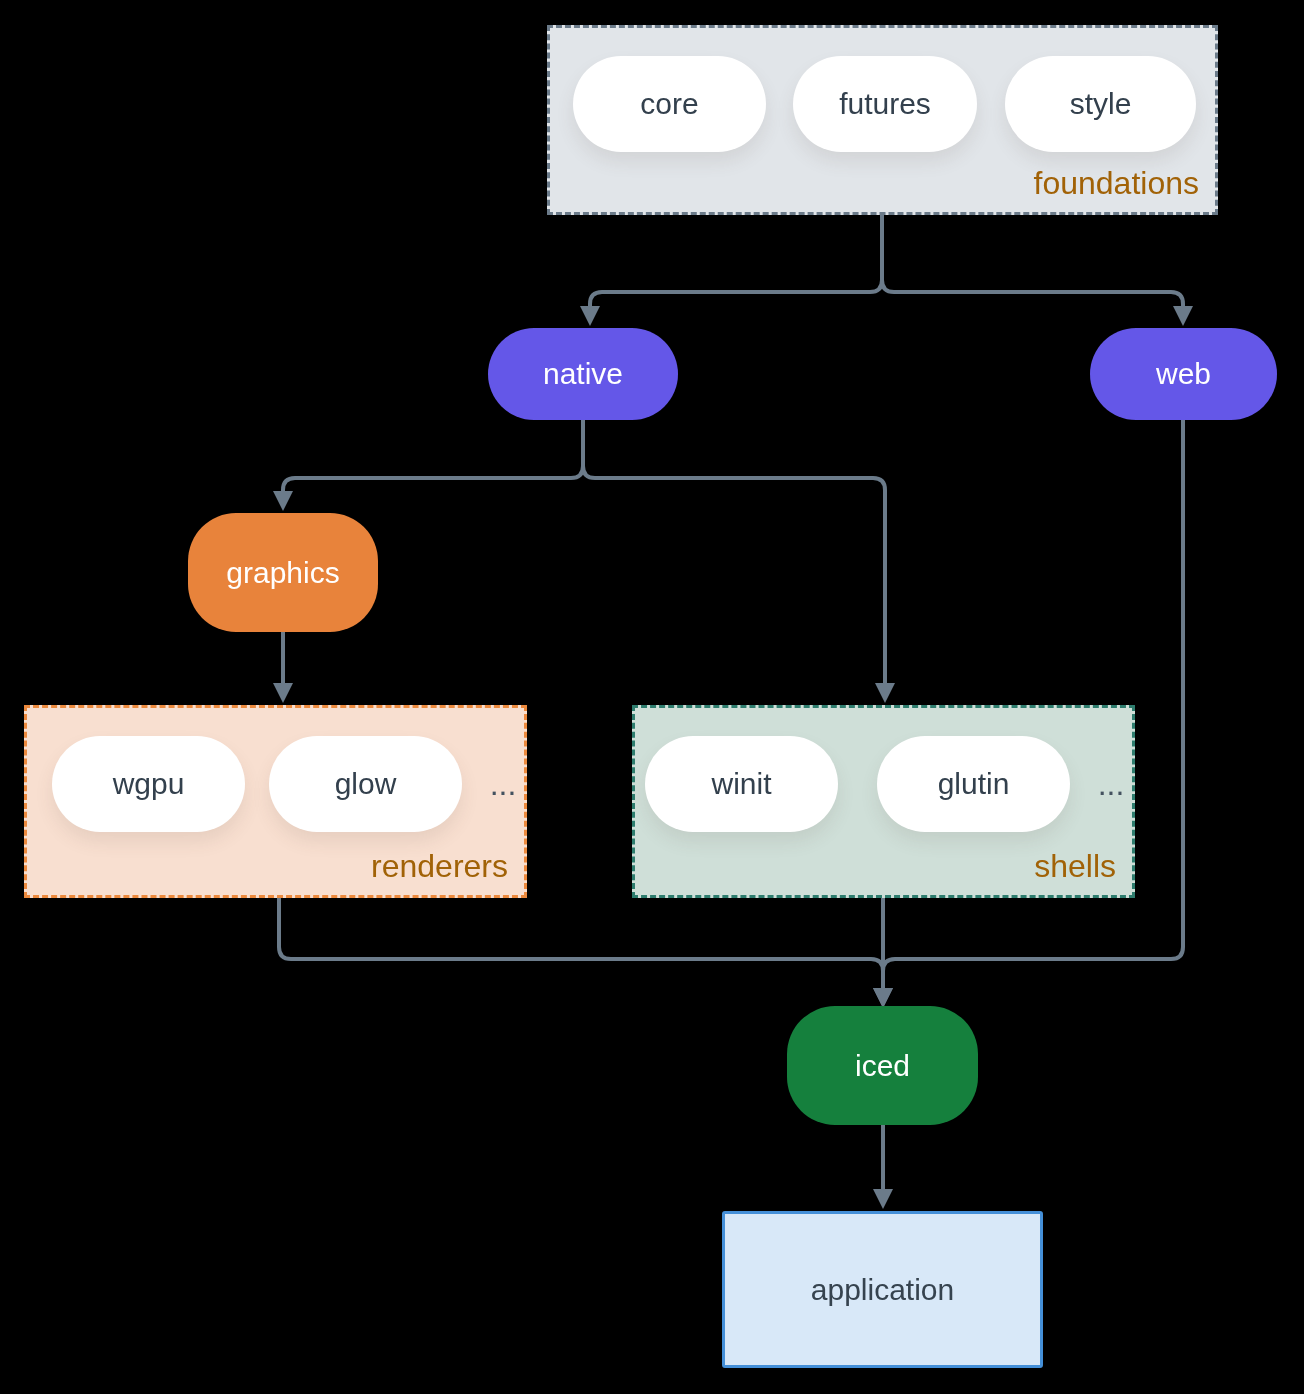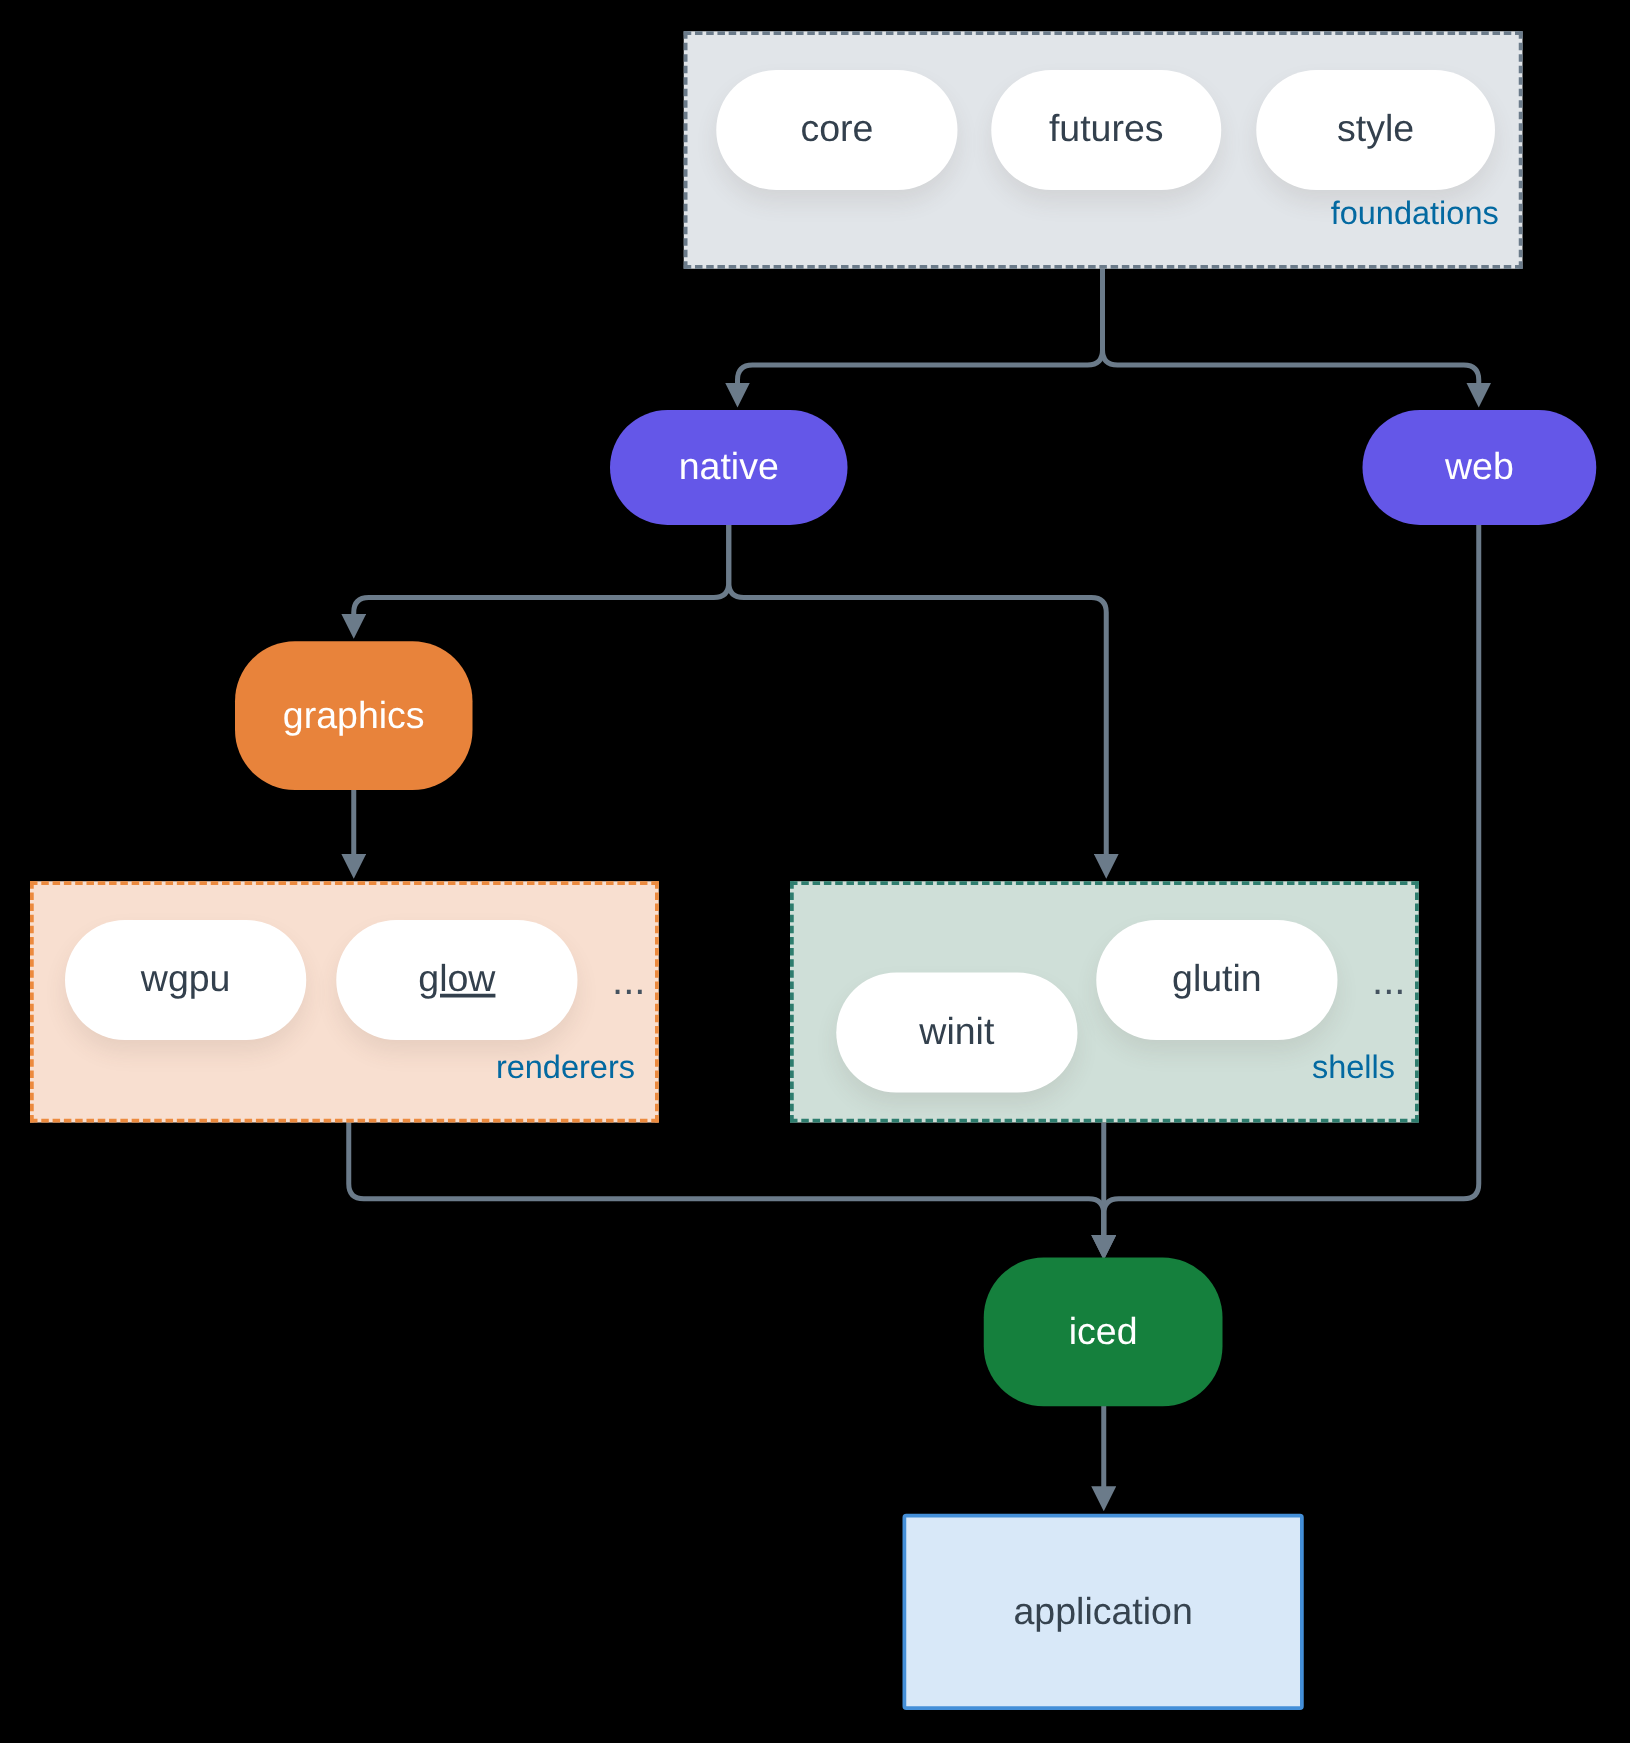--- a/index.html
+++ b/index.html
@@ -14,23 +14,23 @@
   #edges { position: absolute; left: 0; top: 0; width: 1304px; height: 1394px; }
 
   .group {
     position: absolute;
     box-sizing: border-box;
     border: 3px dashed #6b7b8a;
   }
   .group-label {
     position: absolute;
     right: 16px;
-    bottom: 26px;
-    font-size: 26px;
-    color: #0369a1;
+    bottom: 10px;
+    font-size: 32px;
+    color: #a16207;
   }
   .pill {
     position: absolute;
     top: 28px;
     height: 96px;
     border-radius: 48px;
     background: #fff;
     display: flex;
     align-items: center;
     justify-content: center;
@@ -64,22 +64,22 @@
   #pill-style    { left: 455px; width: 191px; }
 
   #node-native   { left: 488px;  top: 328px;  width: 190px; height: 92px; background: #6457e8; }
   #node-web      { left: 1090px; top: 328px;  width: 187px; height: 92px; background: #6457e8; }
   #node-graphics { left: 188px;  top: 513px;  width: 190px; height: 119px; background: #e8833b; }
   #node-iced     { left: 787px;  top: 1006px; width: 191px; height: 119px; background: #15803d; }
 
   #group-renderers { left: 24px;  top: 705px; width: 503px; height: 193px; background: #f8dfd0; border-color: #ec8a3e; }
   #group-shells    { left: 632px; top: 705px; width: 503px; height: 193px; background: #cfdfd8; border-color: #2e7d6e; }
   #pill-wgpu   { left: 25px;  width: 193px; }
-  #pill-glow   { left: 242px; width: 193px; text-decoration: underline; }
-  #pill-winit  { left: 34px;  width: 193px; margin-top: 42px; }
+  #pill-glow   { left: 242px; width: 193px; }
+  #pill-winit  { left: 10px;  width: 193px; }
   #pill-glutin { left: 242px; width: 193px; }
   .ellipsis-pos { left: 450px; }
 
   #node-application {
     position: absolute;
     left: 722px; top: 1211px; width: 321px; height: 157px;
     box-sizing: border-box;
     background: #d8e8f8;
     border: 3px solid #448fd8;
     border-radius: 3px;

